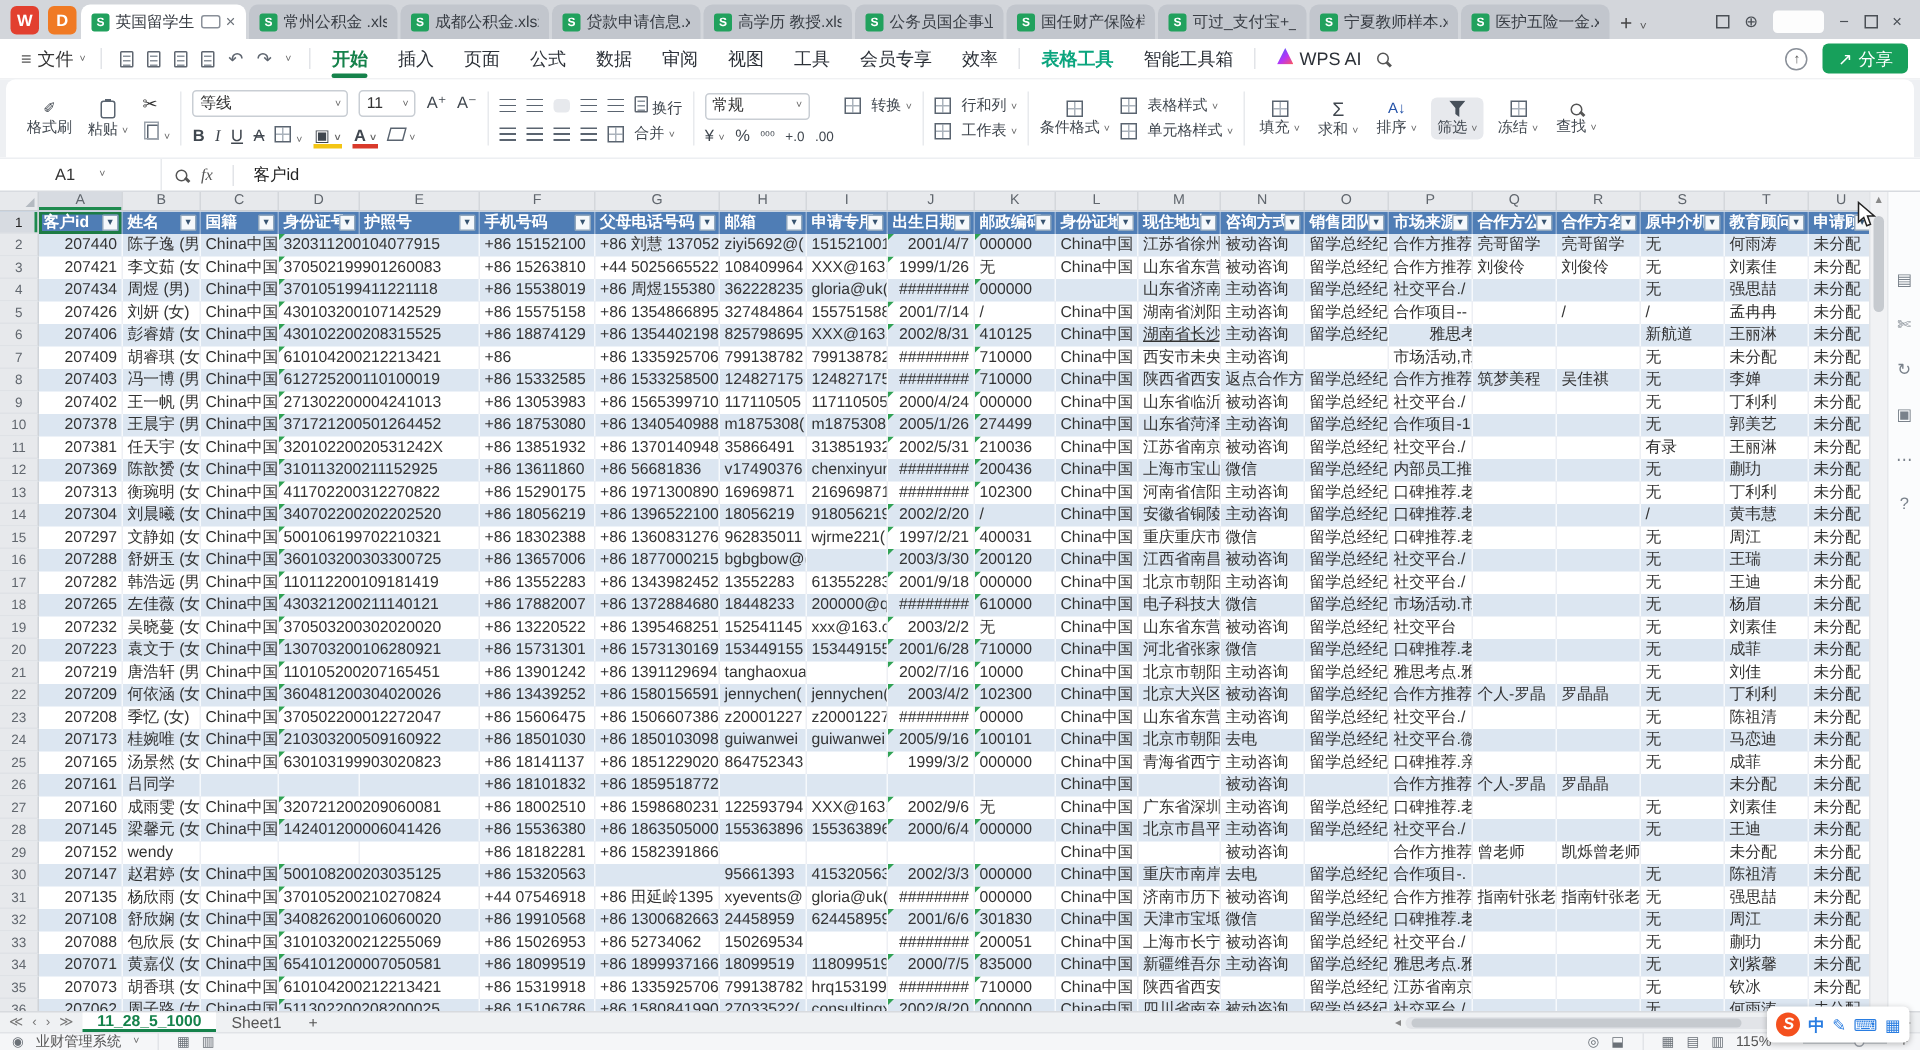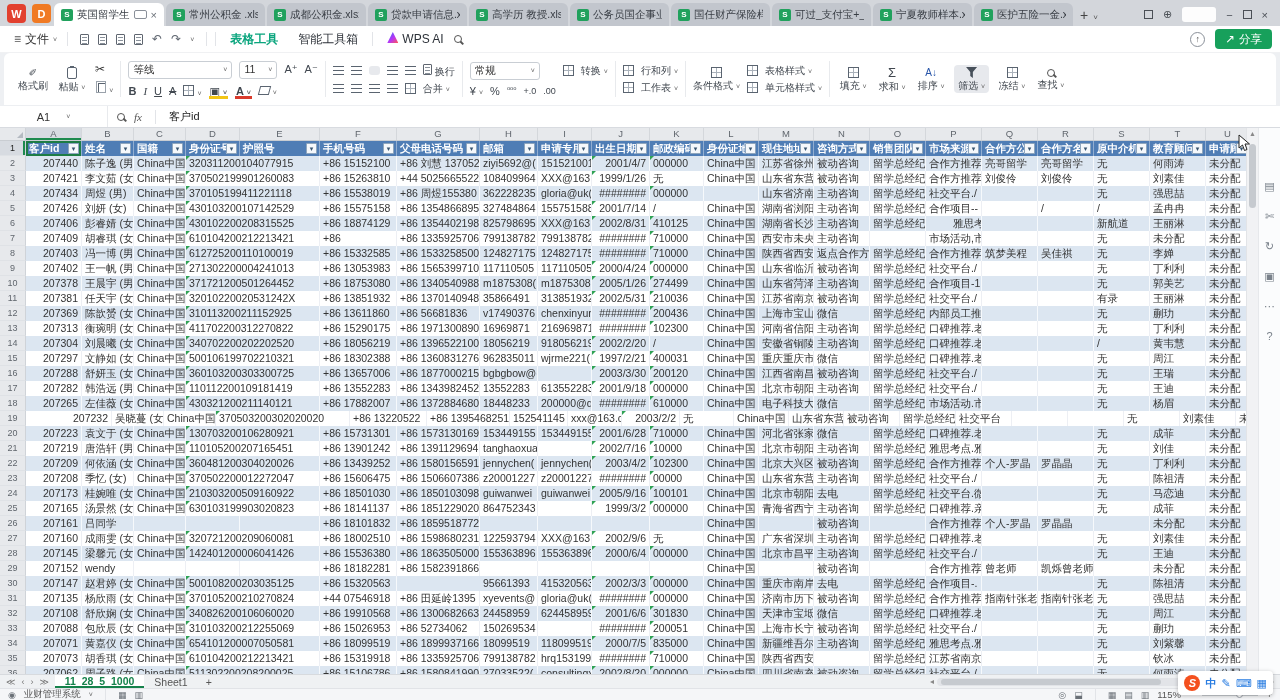--- a/index.html
+++ b/index.html
@@ -221,20 +221,32 @@
     <div class="qicons">
       <span class="i-doc"></span>
       <span class="i-doc"></span>
       <span class="i-doc"></span>
       <span class="i-doc"></span>
       <span>↶</span>
       <span>↷</span>
       <span class="dcar">˅</span>
     </div>
     <span class="vsep"></span>
+    <div class="menus">
+        <span class="menu mactive">开始</span>
+        <span class="menu">插入</span>
+        <span class="menu">页面</span>
+        <span class="menu">公式</span>
+        <span class="menu">数据</span>
+        <span class="menu">审阅</span>
+        <span class="menu">视图</span>
+        <span class="menu">工具</span>
+        <span class="menu">会员专享</span>
+        <span class="menu">效率</span>
+      </div>
     <span class="vsep"></span>
     <span class="menu tool">表格工具</span>
     <span class="menu">智能工具箱</span>
     <span class="vsep"></span>
     <span class="menu"><span class="ailogo"></span><span>WPS AI</span></span>
     <span class="mag"></span>
     <div class="mb-right">
       <span class="upl">↑</span>
       <span class="sharebtn">
           <span>↗</span>
@@ -563,21 +575,21 @@
             <div class="cell" style="width: 52px;">China中国</div>
             <div class="cell noclip tri" style="width: 54px;">430102200208315525</div>
             <div class="cell" style="width: 80px;"></div>
             <div class="cell" style="width: 77px;">+86 18874129</div>
             <div class="cell" style="width: 83px;">+86 1354402198</div>
             <div class="cell" style="width: 58px;">825798695</div>
             <div class="cell" style="width: 54px;">XXX@163.(</div>
             <div class="cell r tri" style="width: 58px;">2002/8/31</div>
             <div class="cell tri" style="width: 54px;">410125</div>
             <div class="cell" style="width: 55px;">China中国</div>
-            <div class="cell" style="width: 55px;">湖南省长沙</div>
+            <div class="cell" style="width: 55px; text-decoration: underline;">湖南省长沙</div>
             <div class="cell" style="width: 56px;">主动咨询</div>
             <div class="cell" style="width: 56px;">留学总经纪</div>
             <div class="cell" style="width: 56px; padding-left: 27px;">雅思考点,雅</div>
             <div class="cell" style="width: 56px;"></div>
             <div class="cell" style="width: 56px;"></div>
             <div class="cell" style="width: 56px;">新航道</div>
             <div class="cell" style="width: 56px;">王丽淋</div>
             <div class="cell" style="width: 44px;">未分配</div>
           </div>
           <div class="grow">
@@ -863,21 +875,21 @@
             <div class="cell" style="width: 56px;">留学总经纪</div>
             <div class="cell" style="width: 56px;">市场活动.市</div>
             <div class="cell" style="width: 56px;"></div>
             <div class="cell" style="width: 56px;"></div>
             <div class="cell" style="width: 56px;">无</div>
             <div class="cell" style="width: 56px;">杨眉</div>
             <div class="cell" style="width: 44px;">未分配</div>
           </div>
           <div class="grow">
             <div class="rn">19</div>
-            <div class="cell r" style="width: 56px; margin-left: 30px;">207232</div>
+            <div class="cell r" style="width: 56px;">207232</div>
             <div class="cell" style="width: 52px;">吴晓蔓 (女</div>
             <div class="cell" style="width: 52px;">China中国</div>
             <div class="cell noclip tri" style="width: 54px;">370503200302020020</div>
             <div class="cell" style="width: 80px;"></div>
             <div class="cell" style="width: 77px;">+86 13220522</div>
             <div class="cell" style="width: 83px;">+86 1395468251</div>
             <div class="cell" style="width: 58px;">152541145</div>
             <div class="cell" style="width: 54px;">xxx@163.c(</div>
             <div class="cell r tri" style="width: 58px;">2003/2/2</div>
             <div class="cell" style="width: 54px;">无</div>

